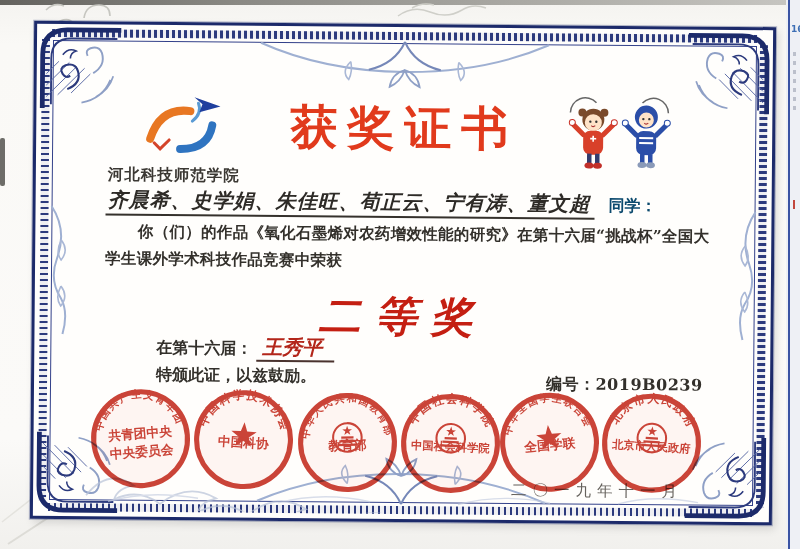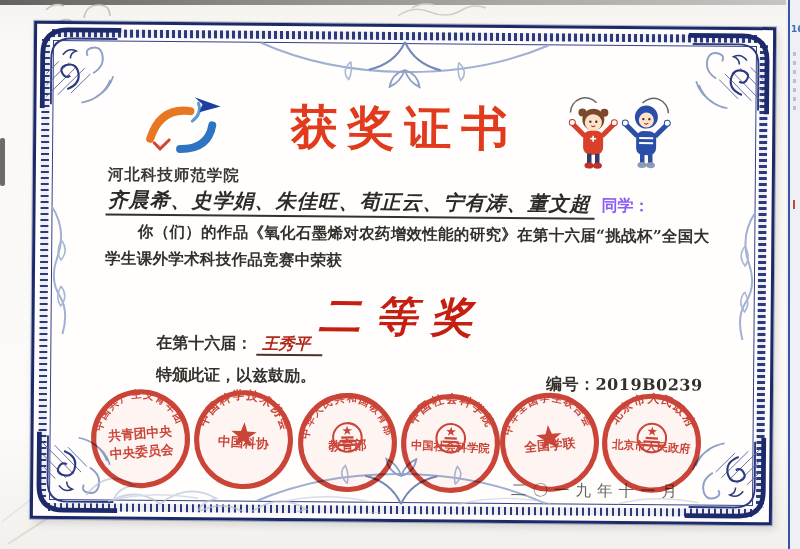--- a/index.html
+++ b/index.html
@@ -50,33 +50,33 @@
   .logo { position:absolute; left:100px; top:66px; width:104px; height:72px; }
   .cert-title { position:absolute; left:0; right:0; top:70px; text-align:center;
       font-size:47px; font-weight:900; letter-spacing:10px; color:#e13a1c; z-index:2; }
   .mascots { position:absolute; left:526px; top:64px; width:116px; height:88px; }
 
   .school { position:absolute; left:72px; top:140px; font-size:15.5px; font-weight:700;
       color:#3b3833; letter-spacing:1px; z-index:2; }
   .names-row { position:absolute; left:70px; top:162px; z-index:2; white-space:nowrap; }
   .names { font-size:20px; font-weight:800; font-style:italic; color:#2e2b27;
       border-bottom:2px solid #35312c; padding:0 4px 2px 2px; letter-spacing:1px; }
-  .names-suffix { font-size:16px; font-weight:700; color:#8b5cf6; margin-left:7px; }
+  .names-suffix { font-size:16px; font-weight:700; color:#0c4a6e; margin-left:14px; }
 
   .body-text { position:absolute; left:70px; top:194px; width:606px; font-size:15.5px;
       line-height:1.72; font-weight:700; color:#33302b; text-indent:2.1em;
       letter-spacing:.3px; z-index:2; }
 
   .award { position:absolute; left:0; right:0; top:262px; text-align:center;
       font-size:42px; font-weight:900; font-style:italic; letter-spacing:14px;
       color:#c41f12; z-index:2; }
 
   .advisor { position:absolute; left:122px; top:308px; z-index:2; white-space:nowrap; }
   .advisor-label, .closing, .serial { font-size:16px; font-weight:700; color:#33302b; }
-  .advisor-name { font-size:16px; font-weight:800; font-style:italic; color:#b3261a;
+  .advisor-name { font-size:20px; font-weight:800; font-style:italic; color:#b3261a;
       border-bottom:2px solid #4a332e; padding:0 12px 1px 6px; margin-left:4px; }
   .closing { position:absolute; left:122px; top:340px; z-index:2; }
   .serial { position:absolute; left:512px; top:346px; z-index:2; letter-spacing:.5px; }
 
   .waves { position:absolute; left:45px; top:424px; width:650px; height:62px; z-index:1; opacity:.7; }
   .date { position:absolute; left:478px; top:452px; z-index:2; font-size:15.5px;
       color:#55514b; letter-spacing:6px; opacity:.9; }
 
   .seal { position:absolute; width:102px; height:102px; z-index:3; mix-blend-mode:multiply; opacity:.92; }
   .seal svg { width:100%; height:100%; }

